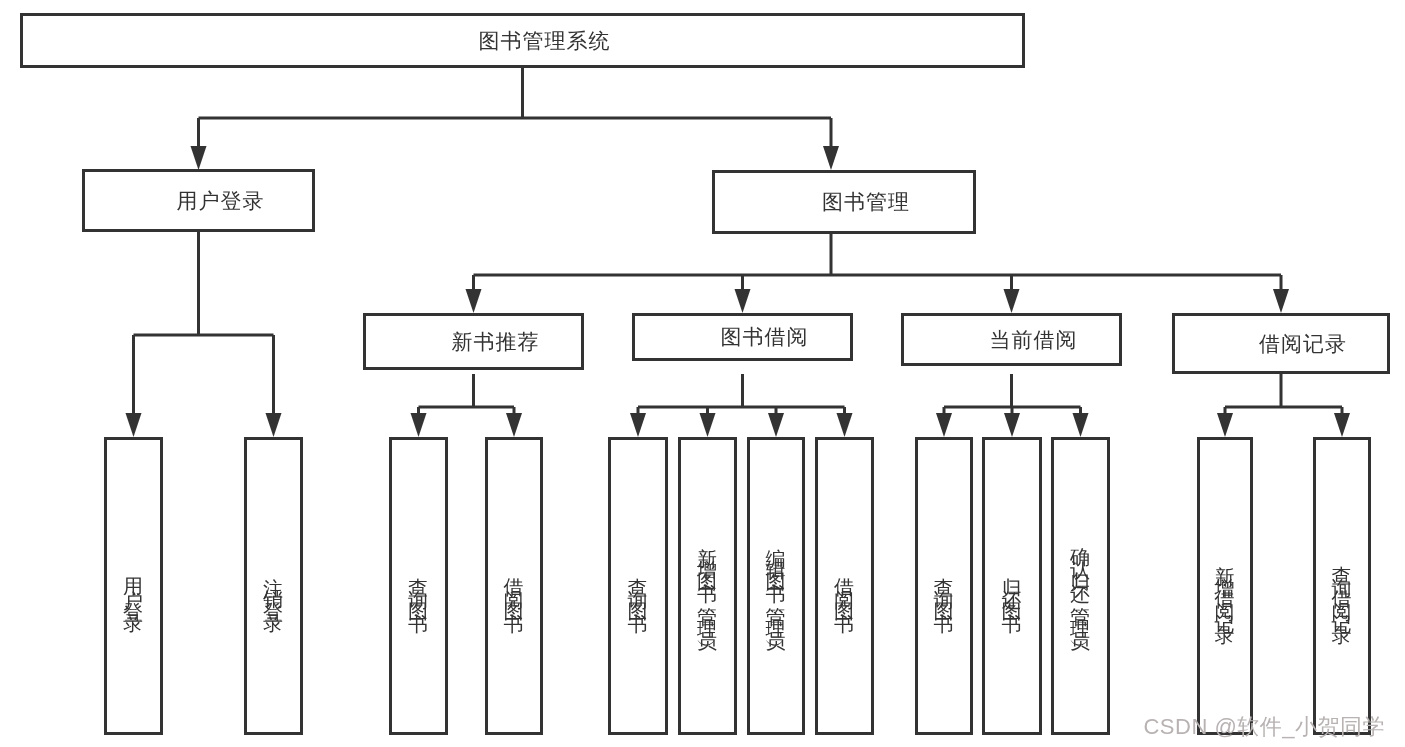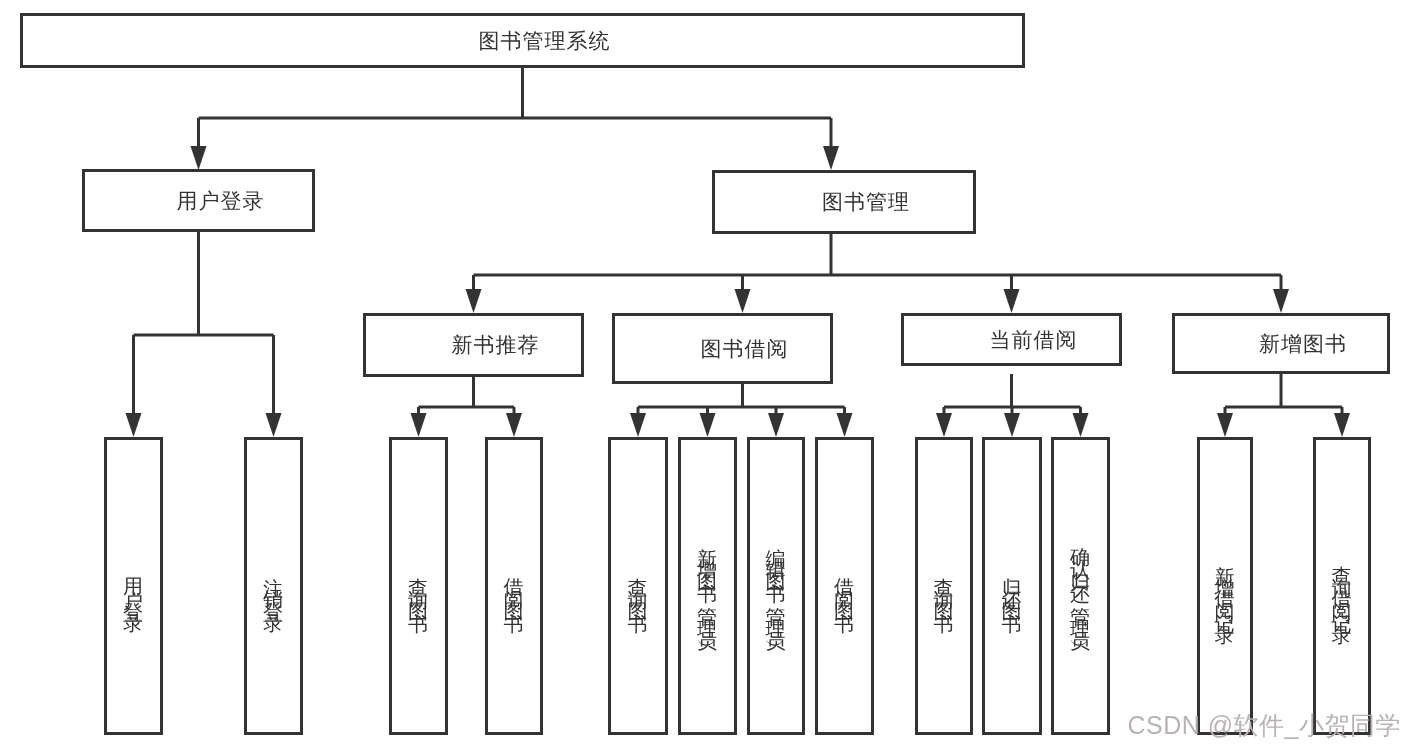--- a/index.html
+++ b/index.html
@@ -18,22 +18,22 @@
   }
   .vnode{
     position:absolute;box-sizing:border-box;background:#fff;
     border:3px solid var(--line,#333333);
     top:437px;height:298px;
     writing-mode:vertical-rl;text-orientation:mixed;
     display:flex;align-items:center;justify-content:center;
     font-size:20px;letter-spacing:12px;line-height:1;
   }
   .watermark{
-    position:absolute;right:4px;bottom:5px;
-    font-size:25px;letter-spacing:0.5px;
+    position:absolute;right:20px;bottom:5px;
+    font-size:22px;letter-spacing:0.5px;
     color:var(--watermark,#b8b2b2);
   }
 </style>
 </head>
 <body>
 
 <div class="canvas">
 
   <svg class="connector" width="1405" height="747" viewBox="0 0 1405 747">
 
@@ -83,24 +83,24 @@
       <polygon points="1217,413 1233,413 1225,437"></polygon>
       <polygon points="1334,413 1350,413 1342,437"></polygon>
     </g>
   </svg>
 
   <div class="node" style="left:20px;top:13px;width:1005px;height:55px">图书管理系统</div>
 
   <div class="node" style="left:82px;top:169px;width:233px;height:63px">用户登录</div>
   <div class="node" style="left:712px;top:170px;width:264px;height:64px">图书管理</div>
 
-  <div class="node" style="left:363px;top:313px;width:221px;height:64px">新书推荐</div>
-  <div class="node" style="left:612px;top:313px;width:221px;height:71px">图书借阅</div>
+  <div class="node" style="left:363px;top:313px;width:221px;height:57px">新书推荐</div>
+  <div class="node" style="left:632px;top:313px;width:221px;height:48px">图书借阅</div>
   <div class="node" style="left:901px;top:313px;width:221px;height:53px">当前借阅</div>
-  <div class="node" style="left:1172px;top:313px;width:218px;height:61px">新增图书</div>
+  <div class="node" style="left:1172px;top:313px;width:218px;height:61px">借阅记录</div>
 
   <div class="vnode" style="left:104px;width:59px">用户登录</div>
   <div class="vnode" style="left:244px;width:59px">注销登录</div>
 
   <div class="vnode" style="left:389px;width:59px">查询图书</div>
   <div class="vnode" style="left:485px;width:58px">借阅图书</div>
 
   <div class="vnode" style="left:608px;width:60px">查询图书</div>
   <div class="vnode" style="left:678px;width:59px">新增图书（管理员）</div>
   <div class="vnode" style="left:747px;width:58px">编辑图书（管理员）</div>

